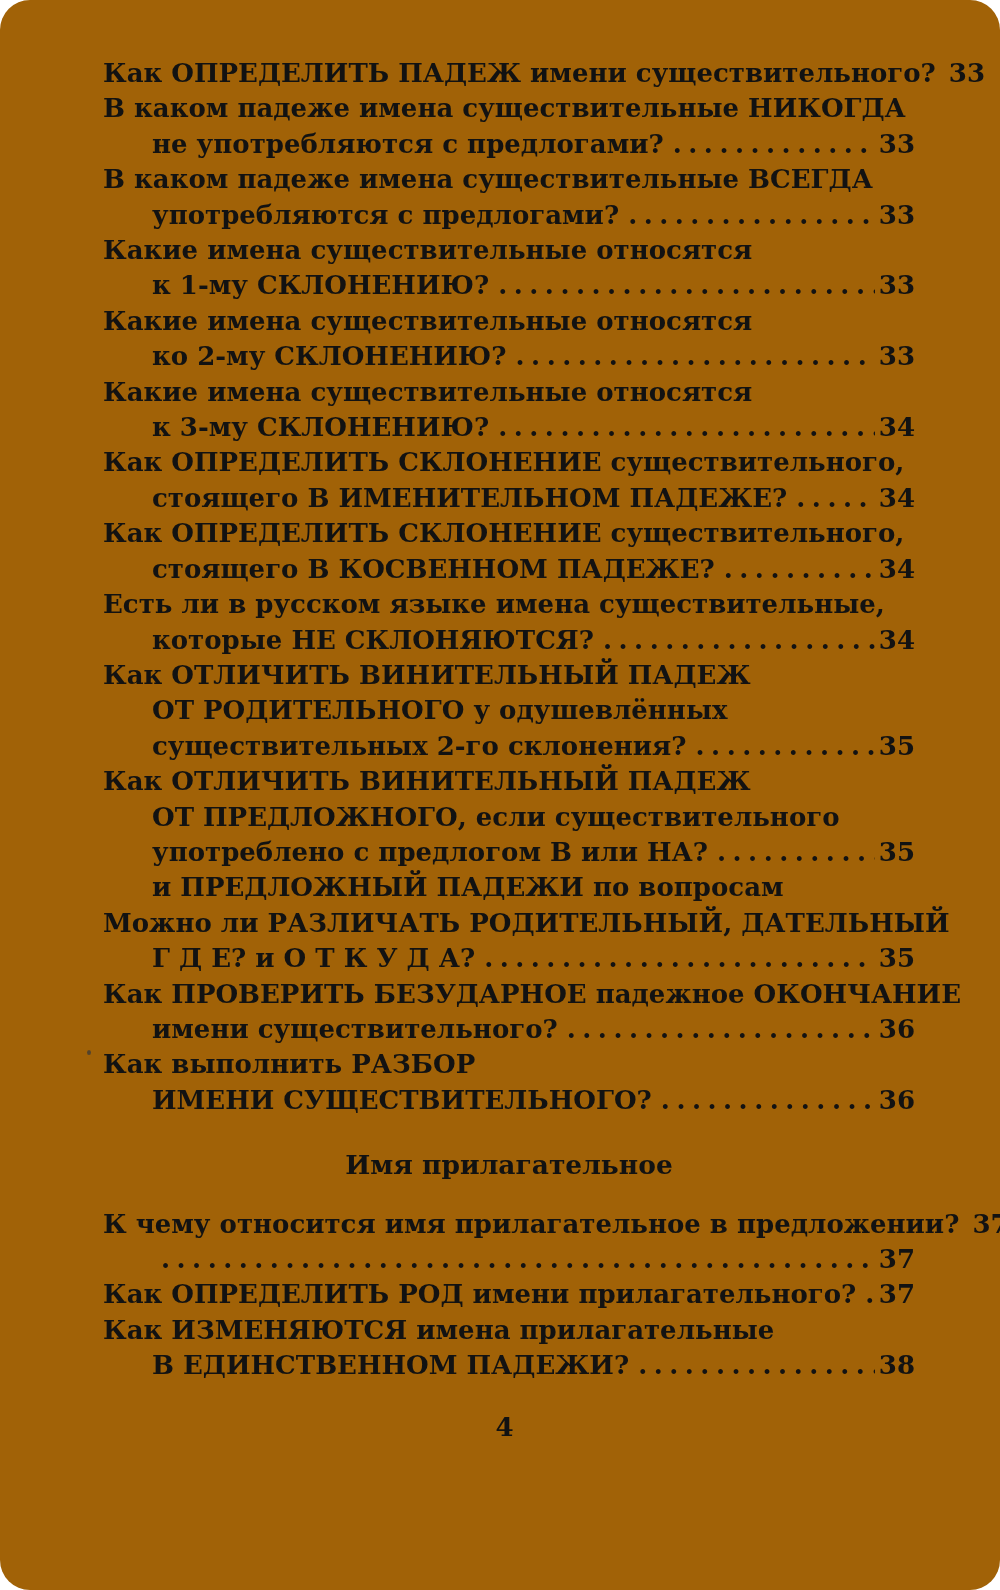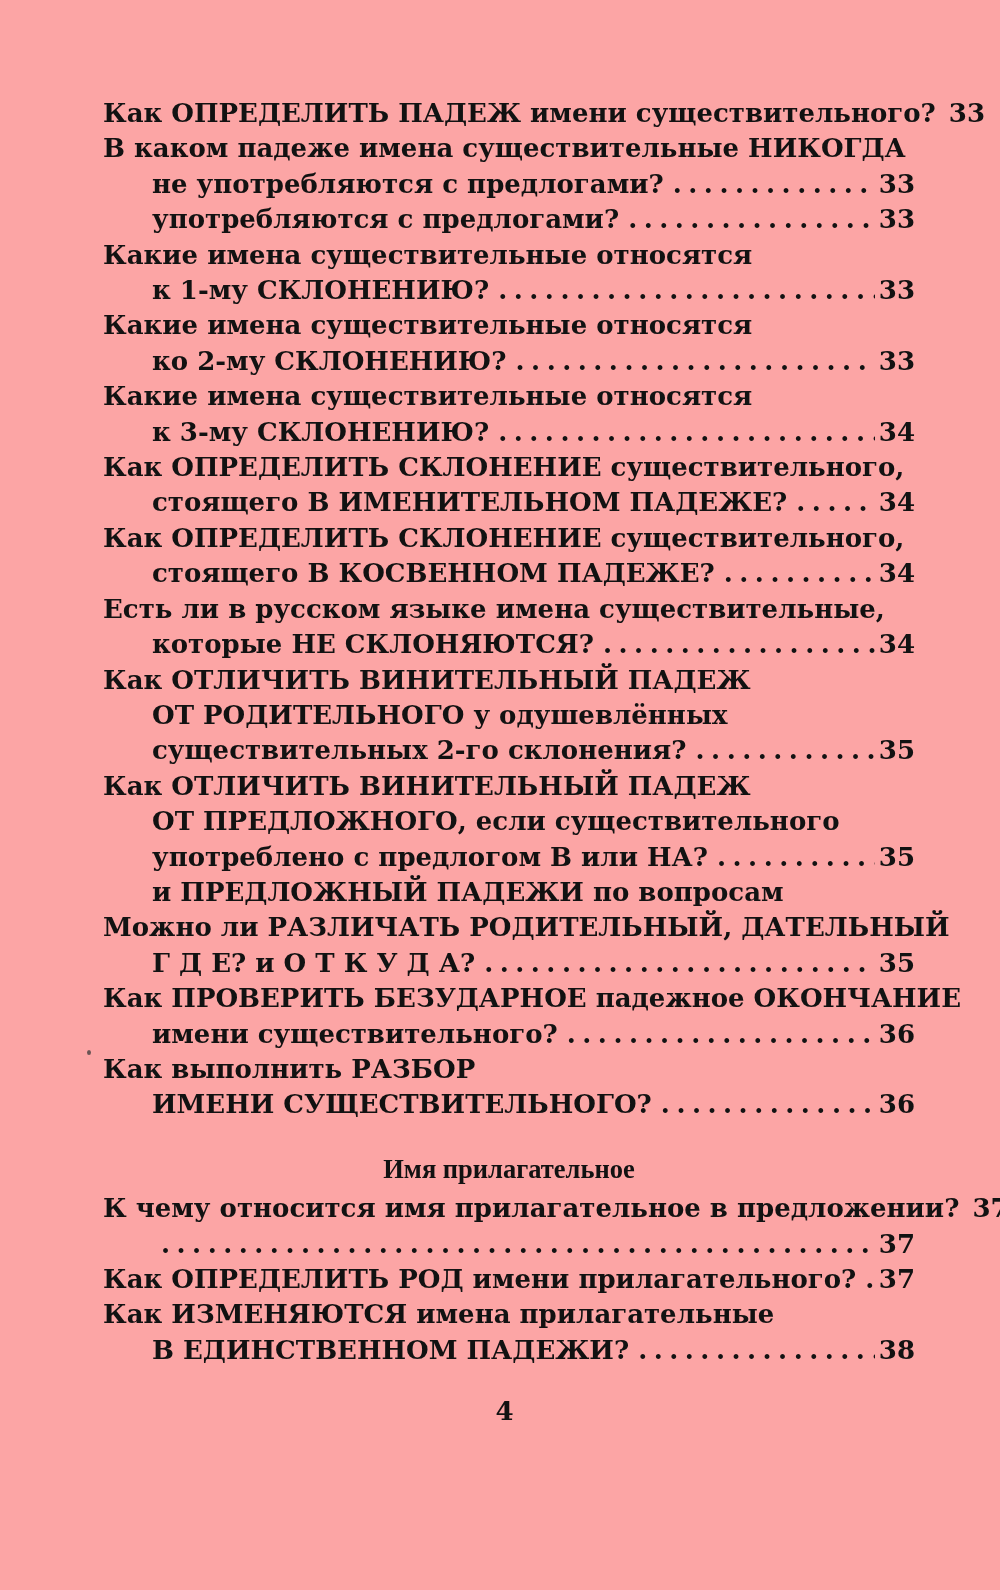--- a/index.html
+++ b/index.html
@@ -15,23 +15,24 @@
     font-weight: bold;
     color: #121212;
     overflow: hidden;
   }
   .page {
     position: absolute;
     top: 0;
     left: 0;
     width: 1000px;
     height: 1590px;
-    background: #fca5a5;
-    padding: 96px 85px 0 103px;
+    background: #a16207;
+    padding: 56px 85px 0 103px;
     box-sizing: border-box;
+    border-radius: 30px;
   }
   .toc-entry { margin: 0; }
   .toc-line {
     display: flex;
     align-items: baseline;
     font-size: 26px;
     line-height: 35.4px;
     white-space: nowrap;
   }
   .toc-line.indent { padding-left: 49px; }
@@ -47,22 +48,21 @@
   }
   .pagenum {
     flex: 0 0 auto;
     min-width: 32px;
   }
   .section-heading {
     text-align: center;
     font-size: 26.5px;
     line-height: 35.4px;
     margin-top: 29px;
-    margin-bottom: 4px;
-    font-family: Liberation Serif, serif;
+    margin-bottom: 24px;
   }
   .page-footer {
     text-align: center;
     font-size: 26px;
     line-height: 32px;
     margin-top: 27px;
     
     margin-left: -9px;
   }
   .speck {
@@ -92,20 +92,23 @@
         <div class="toc-line">
           <span class="toc-text">В каком падеже имена существительные НИКОГДА</span>
         </div>
         <div class="toc-line indent">
           <span class="toc-text">не употребляются с предлогами?</span>
           <span class="leader">......................................................................</span>
           <span class="pagenum">33</span>
         </div>
       </div>
       <div class="toc-entry">
+        <div class="toc-line">
+          <span class="toc-text">В каком падеже имена существительные ВСЕГДА</span>
+        </div>
         <div class="toc-line indent">
           <span class="toc-text">употребляются с предлогами?</span>
           <span class="leader">......................................................................</span>
           <span class="pagenum">33</span>
         </div>
       </div>
       <div class="toc-entry">
         <div class="toc-line">
           <span class="toc-text">Какие имена существительные относятся</span>
         </div>

